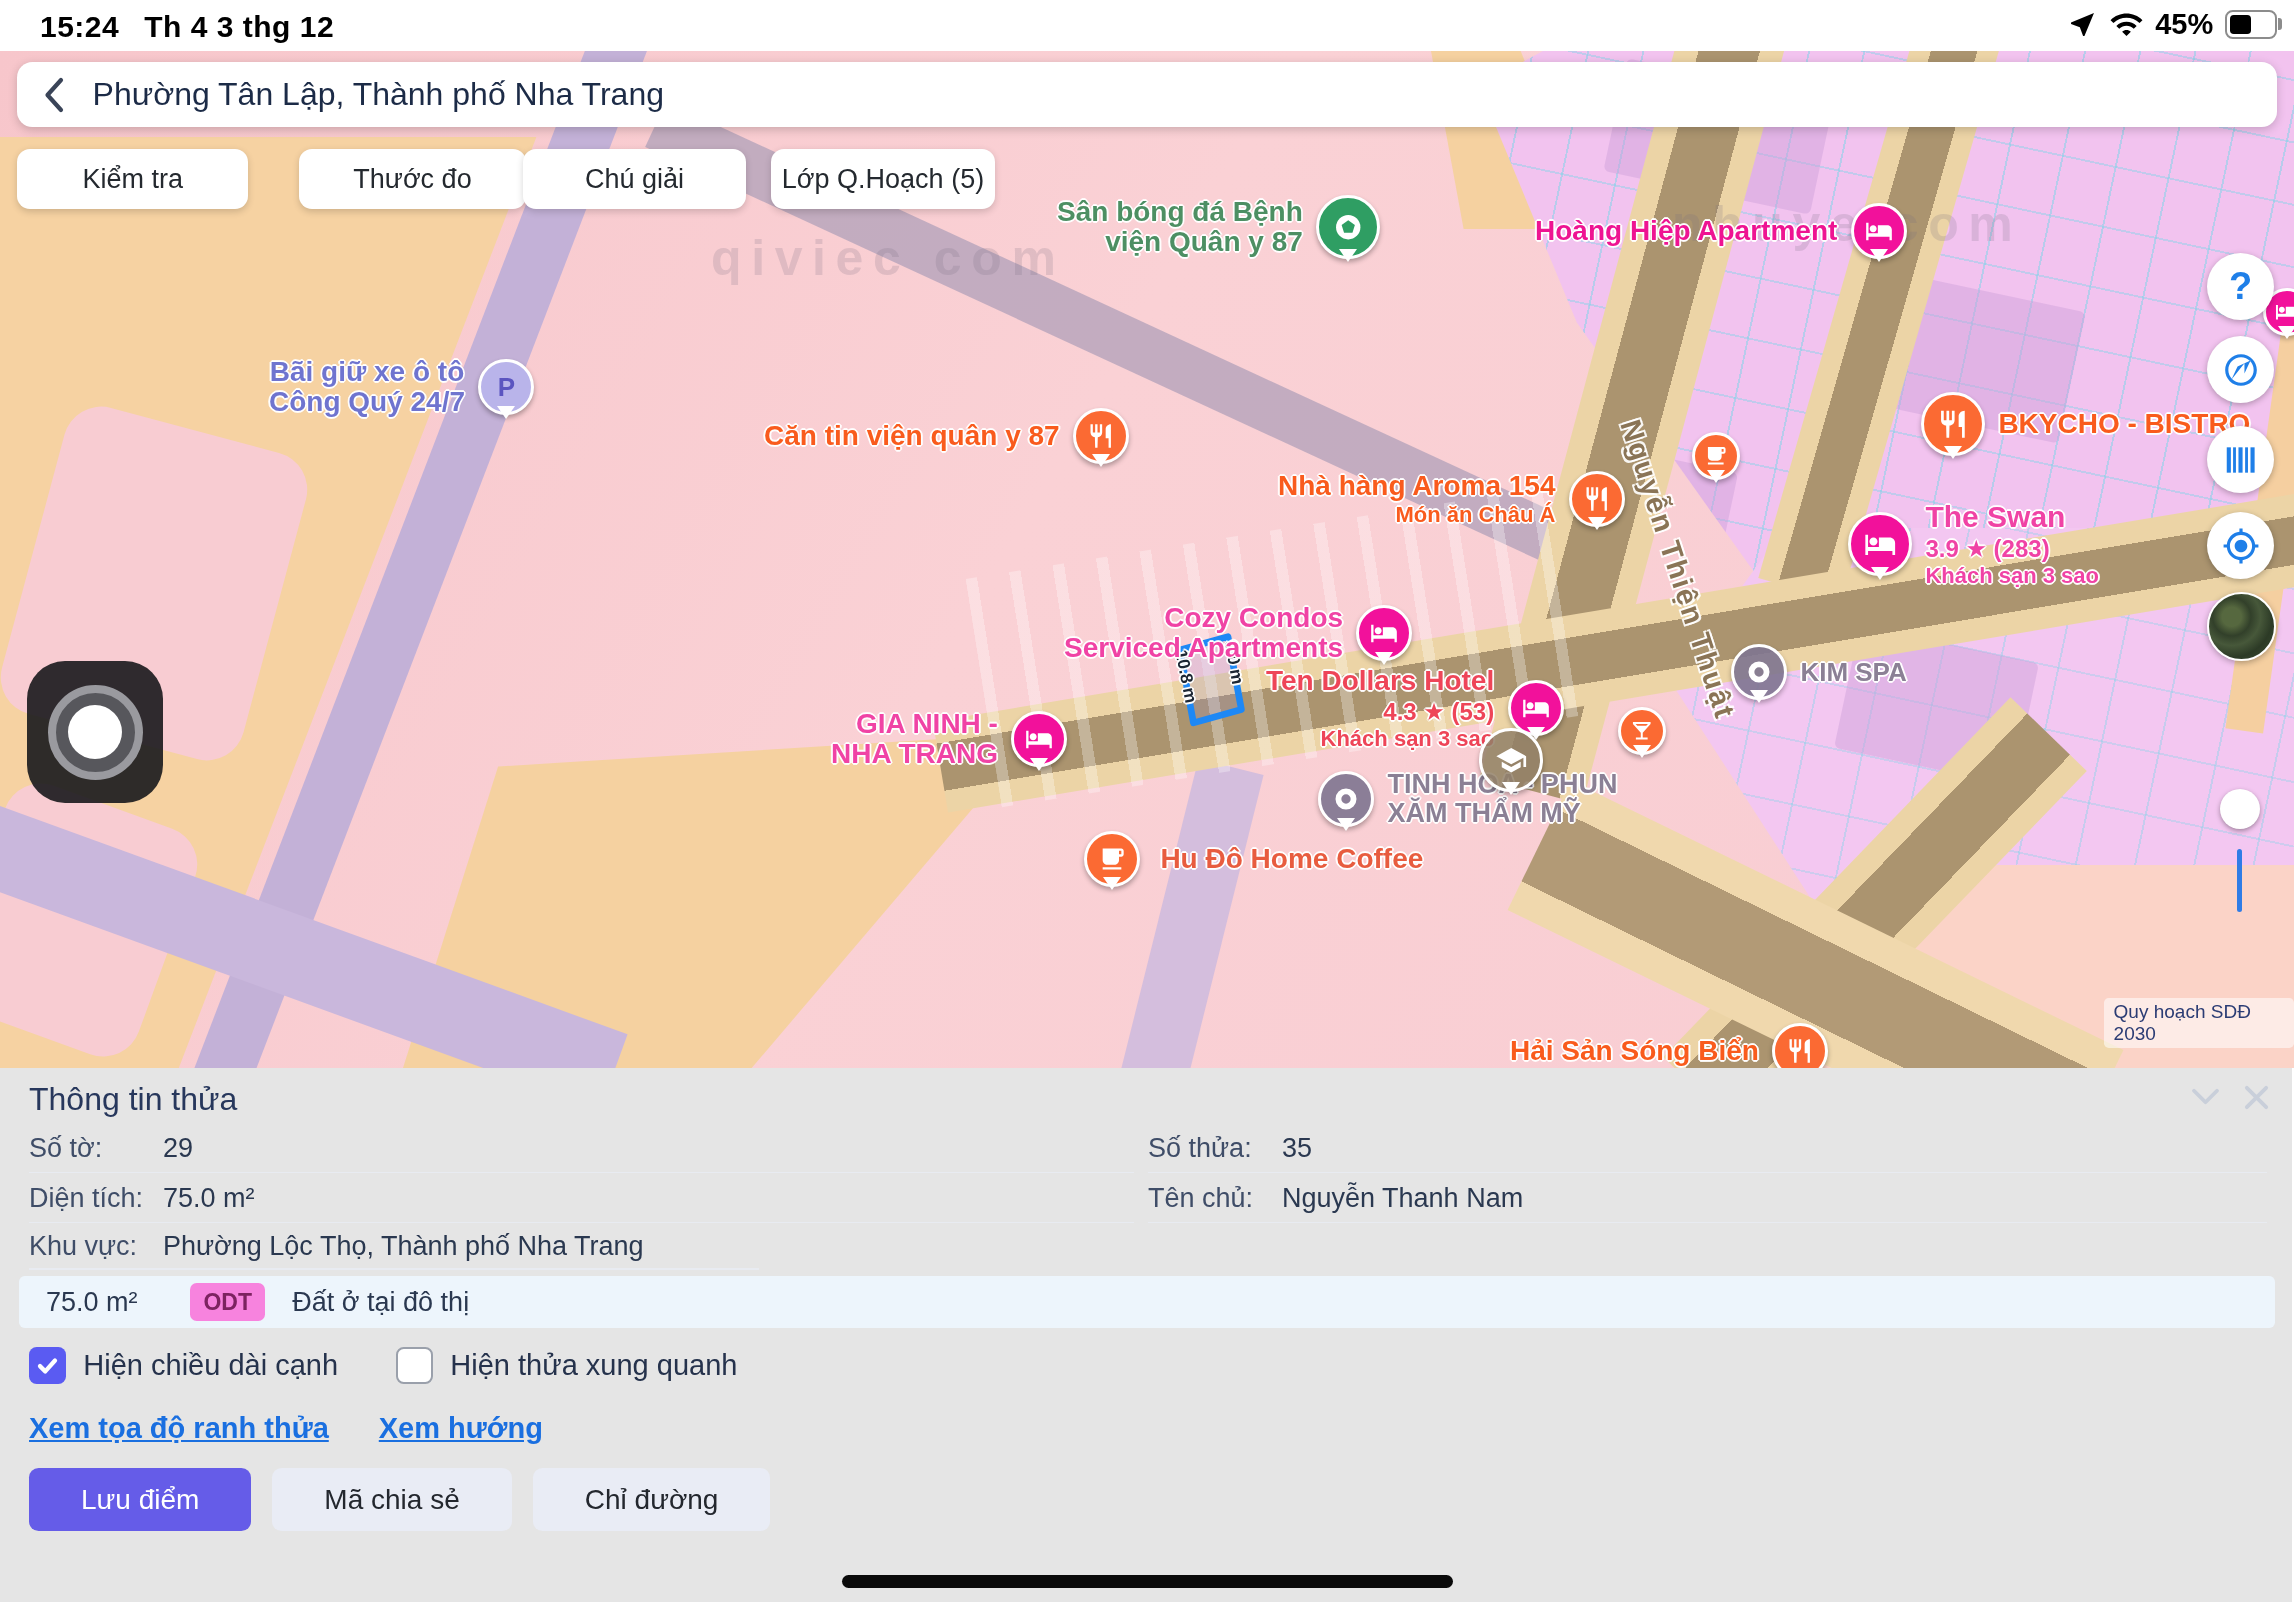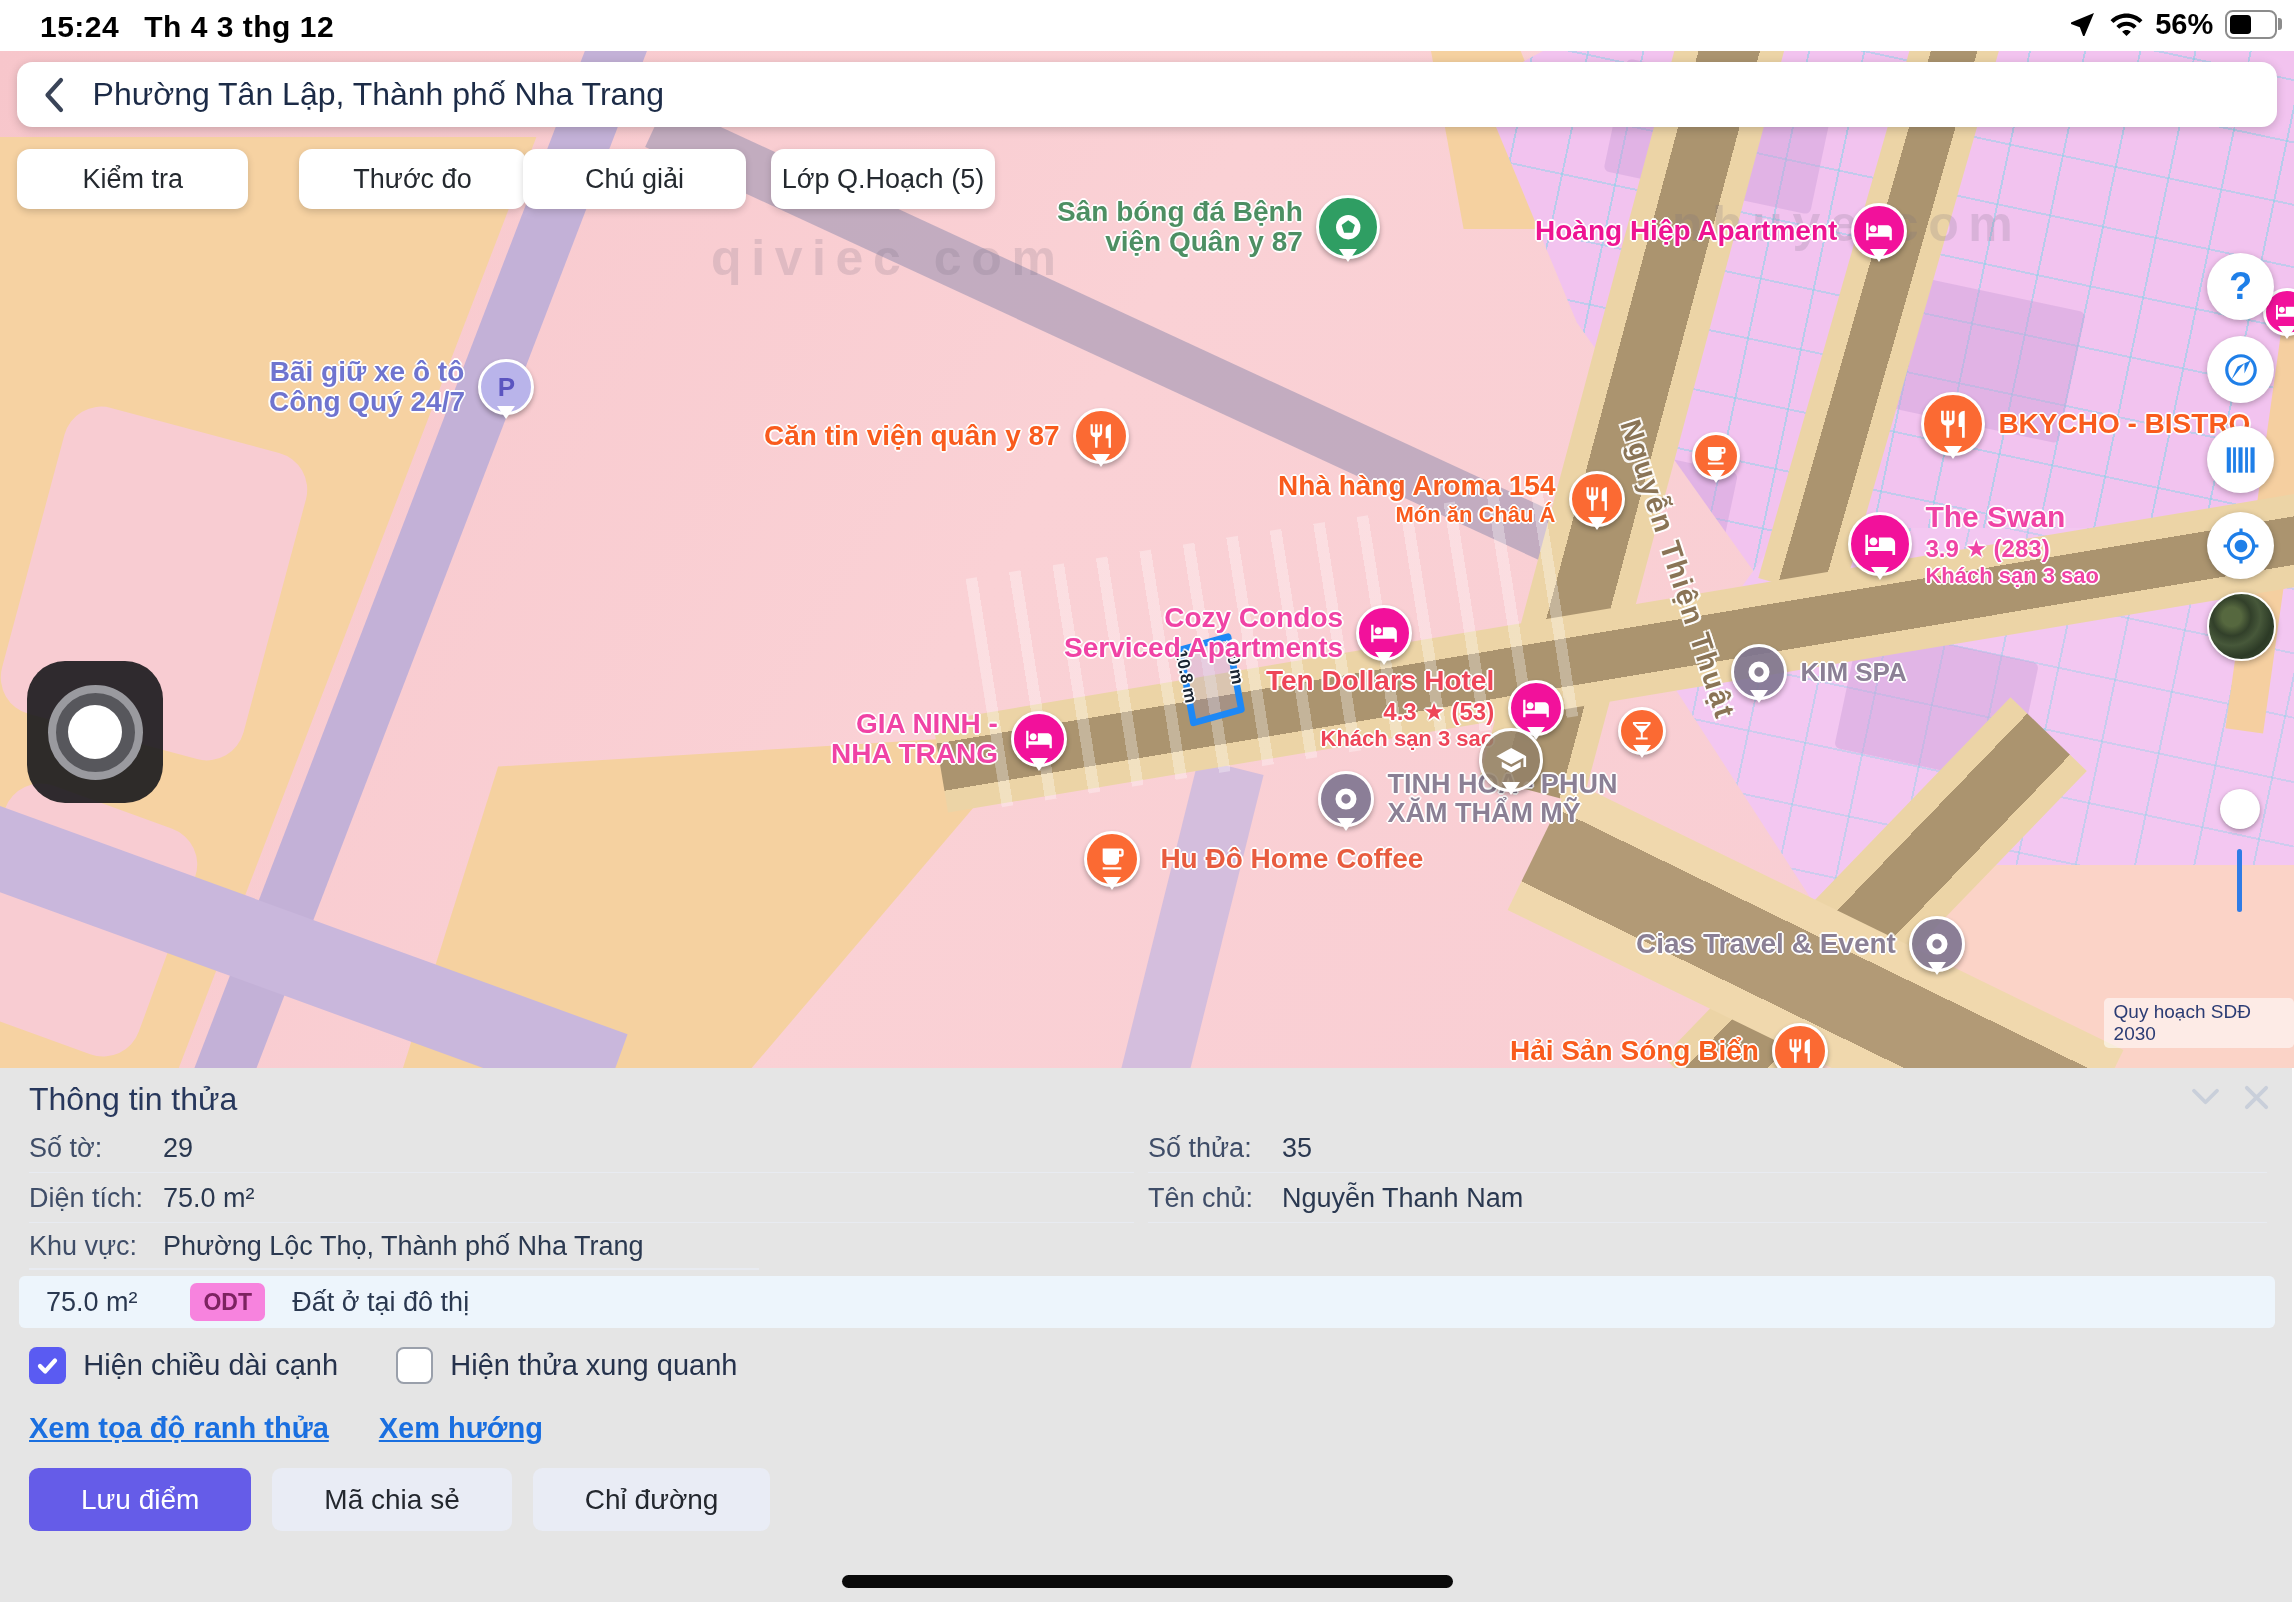--- a/index.html
+++ b/index.html
@@ -161,21 +161,21 @@
   <div class="sb-left">
     <span>15:24</span><span>Th 4 3 thg 12</span>
   </div>
   <div class="sb-right">
     <svg width="29" height="29" viewBox="0 0 24 24">
         <path fill="#000" d="M21.5 2.5L2.5 10.4v1.1l7.3 2.7 2.7 7.3h1.1z"></path>
       </svg>
     <svg width="35" height="29" viewBox="0 0 24 20">
         <path fill="#000" d="M1 7l2 2c4.97-4.97 13.03-4.97 18 0l2-2C16.93.93 7.07.93 1 7zm8 8l3 3 3-3c-1.66-1.66-4.34-1.66-6 0zm-4-4l2 2c2.76-2.76 7.24-2.76 10 0l2-2C15.14 7.14 8.86 7.14 5 11z"></path>
       </svg>
-    <span class="sb-batt-pct">56%</span>
+    <span class="sb-batt-pct">45%</span>
     <span class="batt">
         <span class="fill"></span>
         <span class="nub"></span>
       </span>
   </div>
 </div>
 
 <div class="map">
 
   <div class="zone zoneD">
@@ -362,30 +362,20 @@
     <div class="pin pin-orange">
       <svg viewBox="0 0 24 24">
           <path d="M20 3H4v10c0 2.21 1.79 4 4 4h6c2.21 0 4-1.79 4-4v-3h2c1.11 0 2-.89 2-2V5c0-1.11-.89-2-2-2zm0 5h-2V5h2v3zM4 19h16v2H4v-2z"></path>
         </svg>
     </div>
     <div class="poi-text ta-l">
         <div class="poi-name t-coffee halo">Hu Đô Home Coffee</div>
       </div>
   </div>
 
-  <div class="poi" style="left:1636px;top:865px;">
-    <div class="poi-text ta-r">
-        <div class="poi-name t-gray halo">Cias Travel &amp; Event</div>
-      </div>
-    <div class="pin pin-gray">
-      <svg viewBox="0 0 24 24">
-          <circle cx="12" cy="12" r="6.5" fill="none" stroke="#fff" stroke-width="5"></circle>
-        </svg>
-    </div>
-  </div>
 
   <div class="poi" style="left:1510px;top:972px;">
     <div class="poi-text ta-r">
         <div class="poi-name t-orange halo">Hải Sản Sóng Biển</div>
       </div>
     <div class="pin pin-orange">
       <svg viewBox="0 0 24 24">
           <path d="M11 9H9V2H7v7H5V2H3v7c0 2.12 1.66 3.84 3.75 3.97L7 22h2l.25-9.03C11.34 12.84 13 11.12 13 9V2h-2v7zm5-3v8h2.5v8h2V2c-2.76 0-4.5 2.24-4.5 4z"></path>
         </svg>
     </div>

